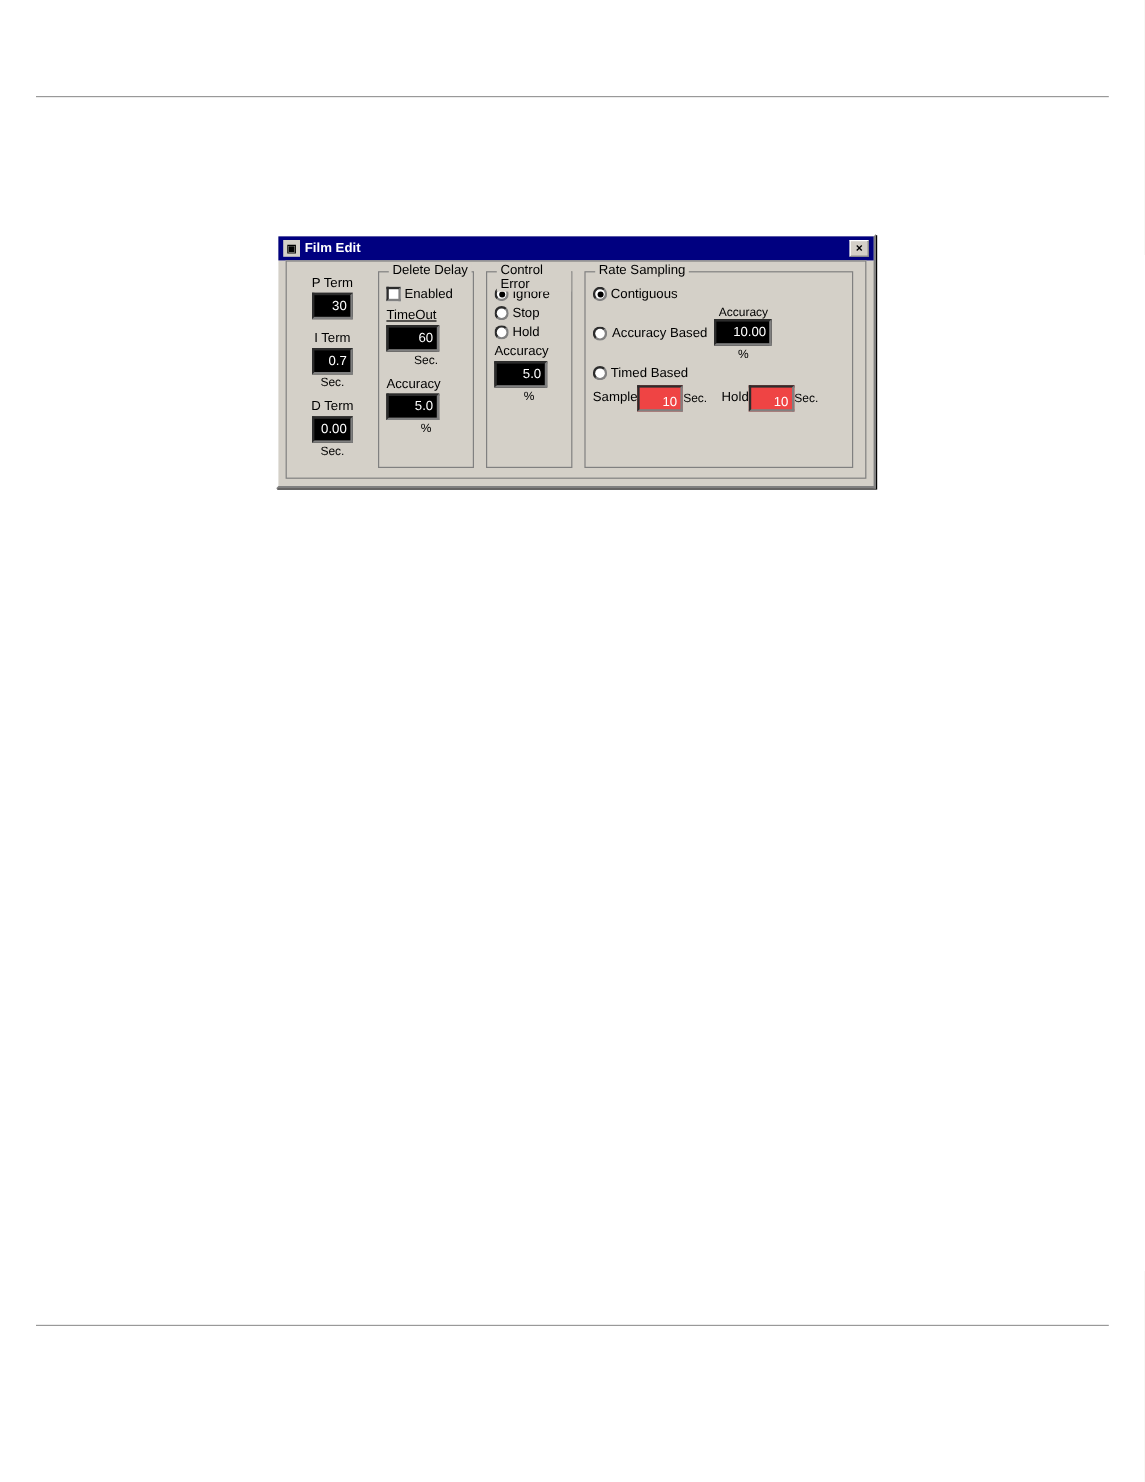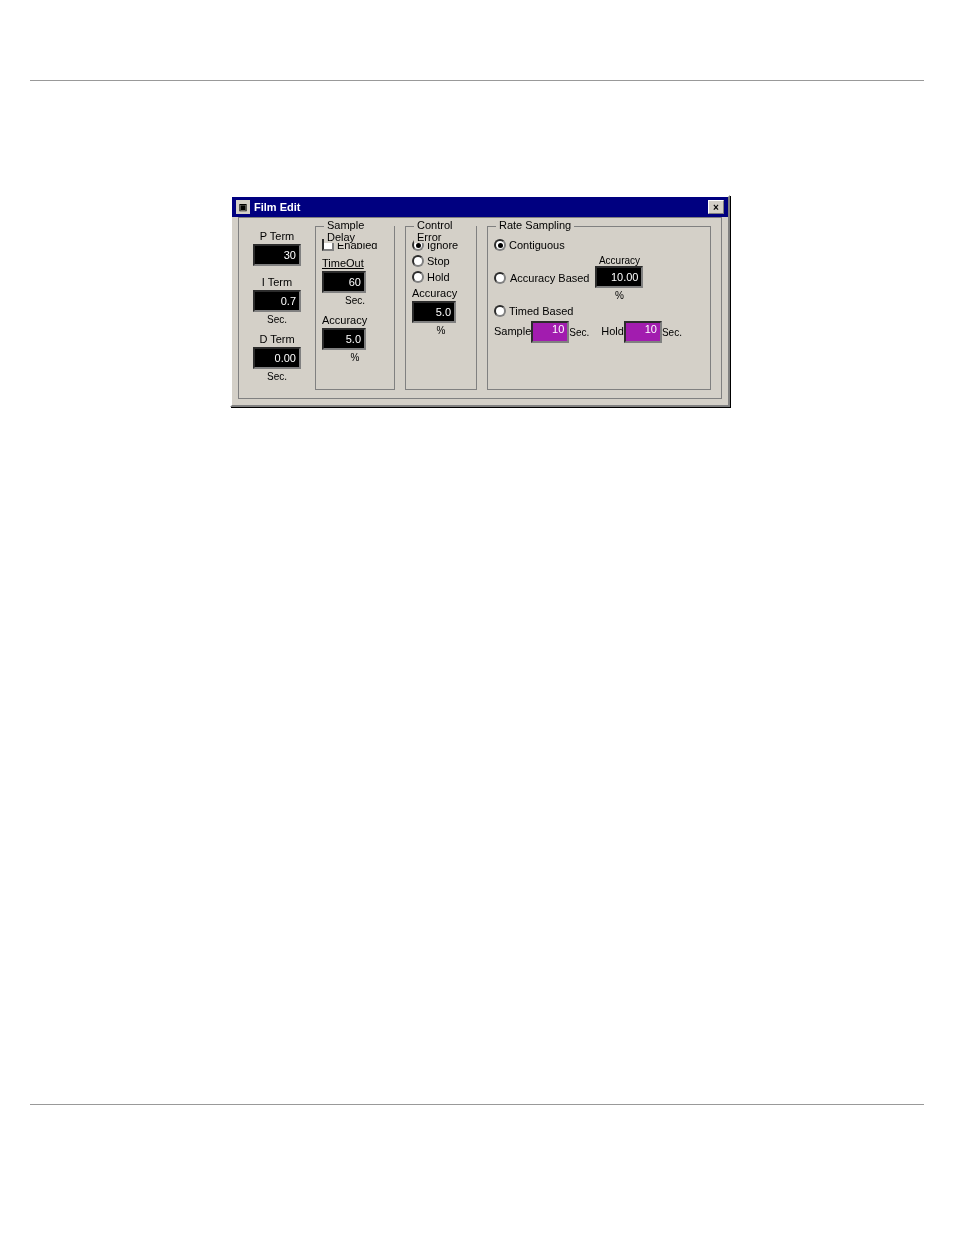--- a/index.html
+++ b/index.html
@@ -196,21 +196,21 @@
     .term-label {
       font-size: 11px;
       margin-bottom: 2px;
       text-align: center;
     }
 
     .black-input {
       background: #000000;
       color: #ffffff;
       border: 2px inset #808080;
-      width: 48px;
+      width: 34px;
       height: 22px;
       text-align: right;
       padding-right: 3px;
       font-family: inherit;
       font-size: 11px;
       display: flex;
       align-items: center;
       justify-content: flex-end;
       margin-bottom: 2px;
     }
@@ -320,31 +320,31 @@
       display: flex;
       align-items: center;
     }
 
     .sh-label {
       font-size: 11px;
       margin-bottom: 2px;
     }
 
     .black-input-sm {
-      background: #a21caf;
+      background: #ef4444;
       color: #ffffff;
       border: 2px inset #808080;
       width: 38px;
       height: 22px;
       text-align: right;
       padding-right: 3px;
       font-family: inherit;
       font-size: 11px;
       display: flex;
-      align-items: flex-start;
+      align-items: flex-end;
       justify-content: flex-end;
     }
 
     .underline-char {
       text-decoration: underline;
     }
   </style>
 </head>
 <body>
 
@@ -378,21 +378,21 @@
         </div>
         <div class="unit-label">Sec.</div>
         <div class="term-label">D Term</div>
         <div class="black-input">
           <span>0.00</span>
         </div>
         <div class="unit-label">Sec.</div>
       </div>
 
       <div class="group-box shutter-col">
-        <span class="group-title">Sample Delay</span>
+        <span class="group-title">Delete Delay</span>
         <div class="checkbox-row">
           <div class="win-checkbox"></div>
           <span class="field-label">Enabled</span>
         </div>
         <div class="field-label" style="margin-bottom:2px;text-decoration:underline;">TimeOut</div>
         <div class="black-input" style="width:44px;">
           <span>60</span>
         </div>
         <div class="unit-label">Sec.</div>
         <div class="field-label" style="margin-bottom:2px;">Accuracy</div>

